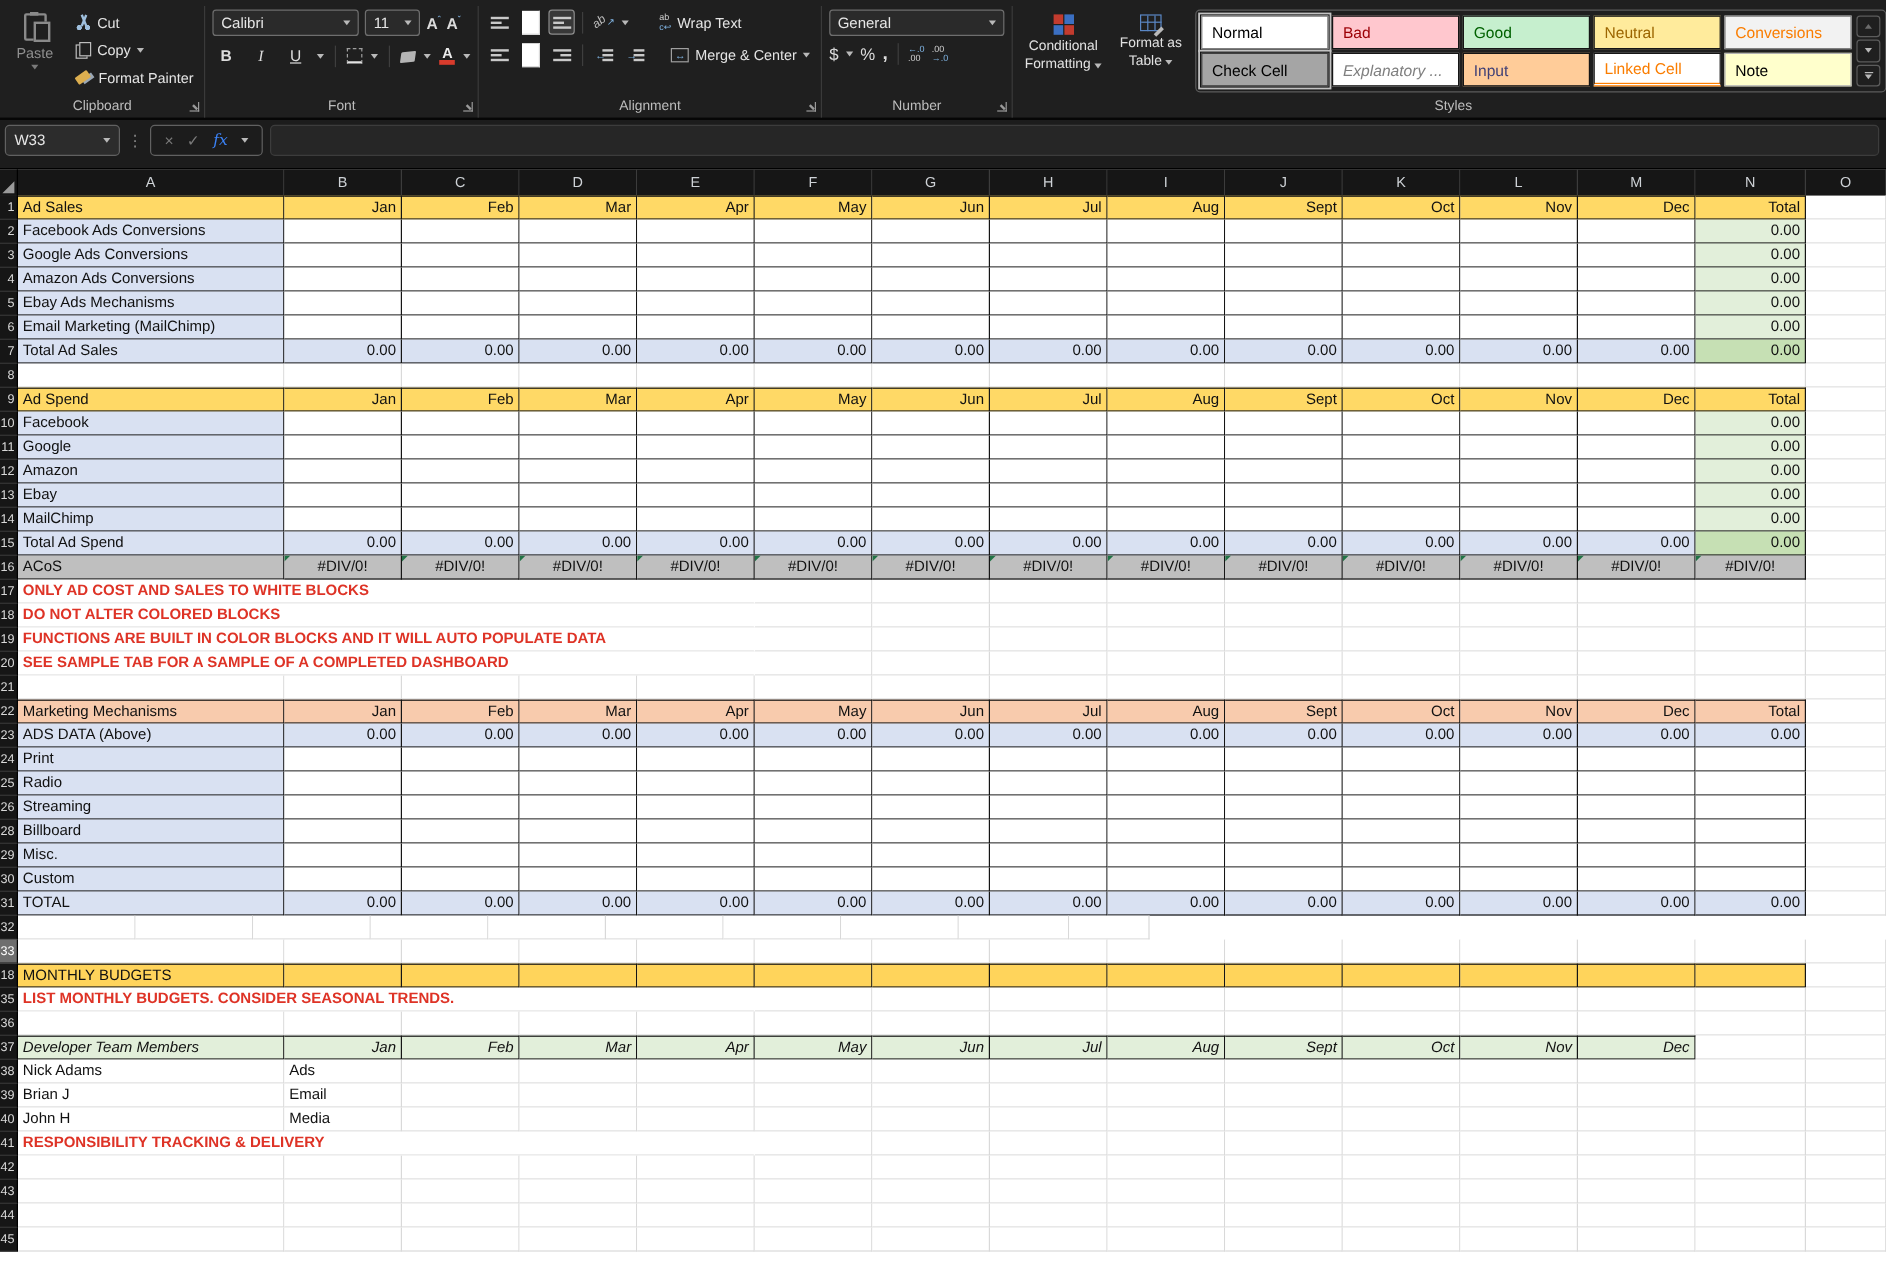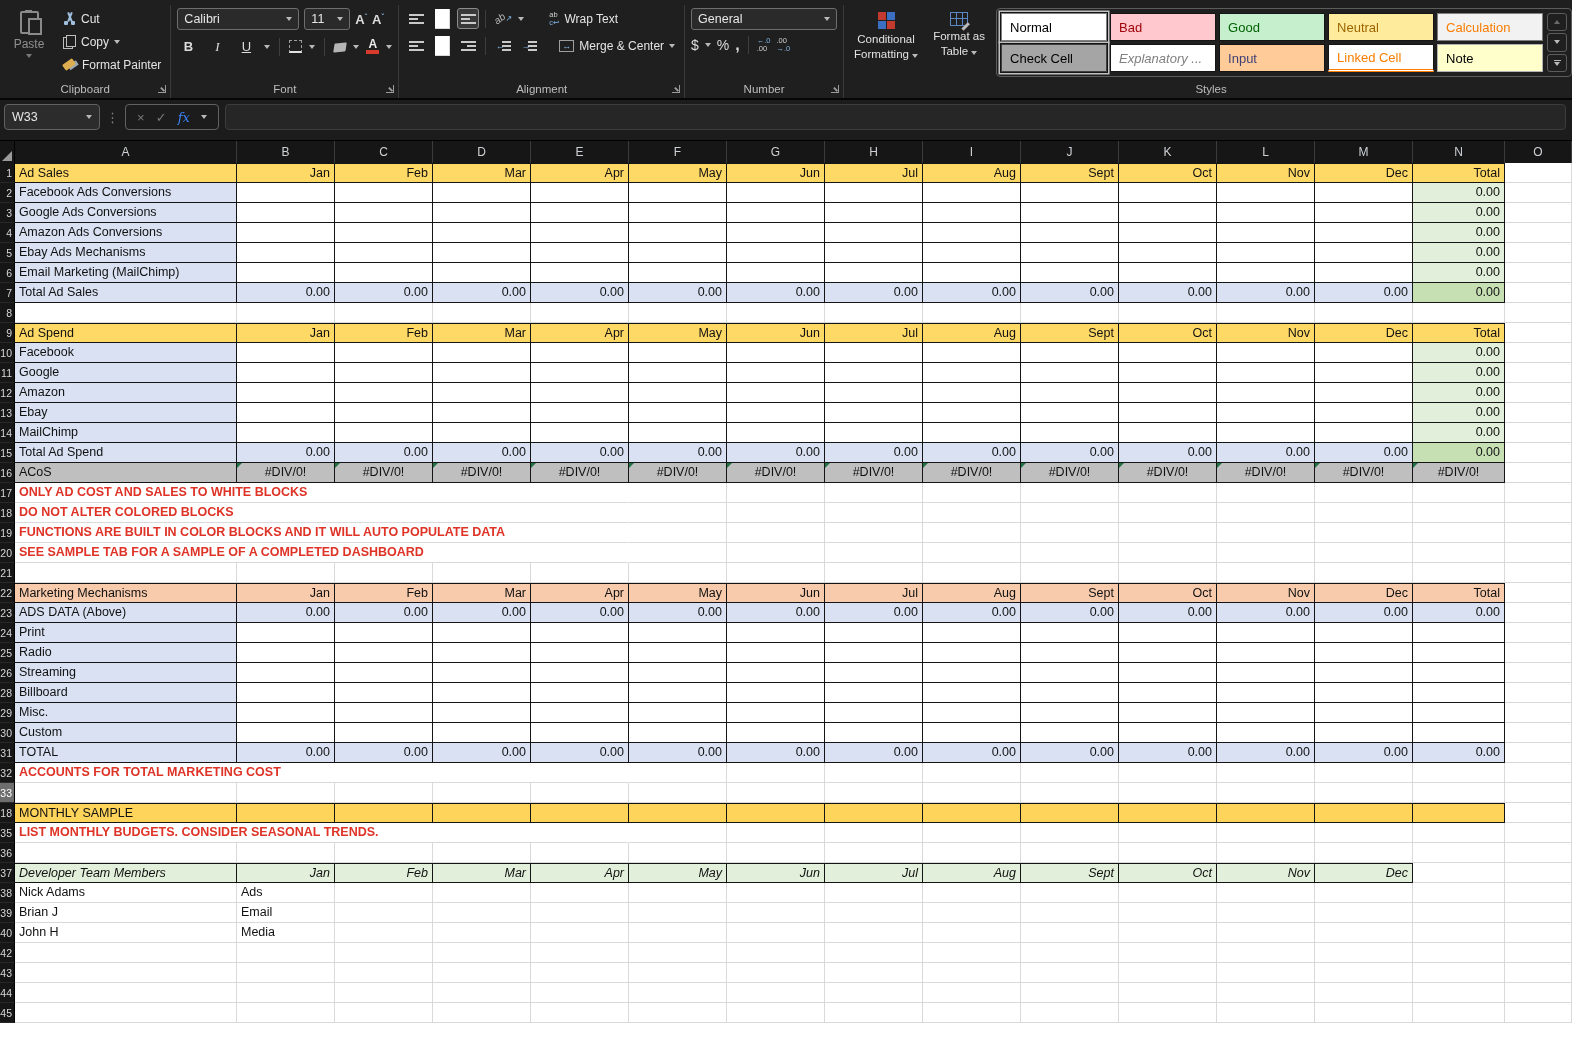--- a/index.html
+++ b/index.html
@@ -286,21 +286,21 @@
         <span class="ft-ic"></span>
         <span>Format as</span>
         <span><span>Table</span> <span class="chv"></span></span>
       </div>
       <div class="galwrap">
         <div class="gal" id="styleGallery">
             <div class="tile" style="background: rgb(255, 255, 255); color: rgb(0, 0, 0); border-color: rgb(127, 127, 127); box-shadow: rgb(21, 21, 21) 0px 0px 0px 1px, rgb(194, 194, 194) 0px 0px 0px 2.5px;">Normal</div>
             <div class="tile" style="background: rgb(255, 199, 206); color: rgb(156, 0, 6);">Bad</div>
             <div class="tile" style="background: rgb(198, 239, 206); color: rgb(0, 97, 0);">Good</div>
             <div class="tile" style="background: rgb(255, 235, 156); color: rgb(156, 101, 0);">Neutral</div>
-            <div class="tile" style="background: rgb(242, 242, 242); color: rgb(250, 125, 0); border-color: rgb(127, 127, 127);">Calculation</div>
+            <div class="tile" style="background: rgb(242, 242, 242); color: rgb(250, 125, 0); border-color: rgb(127, 127, 127);">Conversions</div>
             <div class="tile" style="background: rgb(165, 165, 165); color: rgb(0, 0, 0); border-color: rgb(63, 63, 63); box-shadow: rgb(21, 21, 21) 0px 0px 0px 1px, rgb(194, 194, 194) 0px 0px 0px 2.5px;">Check Cell</div>
             <div class="tile" style="background: rgb(255, 255, 255); color: rgb(127, 127, 127); font-style: italic;">Explanatory ...</div>
             <div class="tile" style="background: rgb(255, 204, 153); color: rgb(63, 63, 118);">Input</div>
             <div class="tile" style="background: rgb(255, 255, 255); color: rgb(250, 125, 0); border-bottom: 3px double rgb(255, 128, 1);">Linked Cell</div>
             <div class="tile" style="background: rgb(255, 255, 204); color: rgb(0, 0, 0); border-color: rgb(178, 178, 178);">Note</div>
           </div>
         <div class="galscroll">
           <div class="gsb">
               <span class="chv up" style="border-bottom-color:#6a6a6a"></span>
             </div>
@@ -871,21 +871,20 @@
           <div class="c bk num f-lav" style="width: 98px;">0.00</div>
           <div class="c bk num f-lav" style="width: 98px;">0.00</div>
           <div class="c bk num f-lav" style="width: 98px;">0.00</div>
           <div class="c bk num f-lav" style="width: 98px;">0.00</div>
           <div class="c bk num f-lav" style="width: 98px;">0.00</div>
           <div class="c bk num f-lav" style="width: 92px;">0.00</div>
           <div class="c" style="width: 67px;"></div>
         </div>
         <div class="row">
           <div class="gut">32</div>
-          <div class="c red" style="width: 614px;">ACCOUNTS FOR TOTAL MARKETING COST</div>
           <div class="c" style="width: 98px;"></div>
           <div class="c" style="width: 98px;"></div>
           <div class="c" style="width: 98px;"></div>
           <div class="c" style="width: 98px;"></div>
           <div class="c" style="width: 98px;"></div>
           <div class="c" style="width: 98px;"></div>
           <div class="c" style="width: 98px;"></div>
           <div class="c" style="width: 98px;"></div>
           <div class="c" style="width: 92px;"></div>
           <div class="c" style="width: 67px;"></div>
@@ -903,21 +902,21 @@
           <div class="c" style="width: 98px;"></div>
           <div class="c" style="width: 98px;"></div>
           <div class="c" style="width: 98px;"></div>
           <div class="c" style="width: 98px;"></div>
           <div class="c" style="width: 98px;"></div>
           <div class="c" style="width: 92px;"></div>
           <div class="c" style="width: 67px;"></div>
         </div>
         <div class="row">
           <div class="gut">18</div>
-          <div class="c bk bt f-bud" style="width: 222px;">MONTHLY SAMPLE</div>
+          <div class="c bk bt f-bud" style="width: 222px;">MONTHLY BUDGETS</div>
           <div class="c bk bt f-bud" style="width: 98px;"></div>
           <div class="c bk bt f-bud" style="width: 98px;"></div>
           <div class="c bk bt f-bud" style="width: 98px;"></div>
           <div class="c bk bt f-bud" style="width: 98px;"></div>
           <div class="c bk bt f-bud" style="width: 98px;"></div>
           <div class="c bk bt f-bud" style="width: 98px;"></div>
           <div class="c bk bt f-bud" style="width: 98px;"></div>
           <div class="c bk bt f-bud" style="width: 98px;"></div>
           <div class="c bk bt f-bud" style="width: 98px;"></div>
           <div class="c bk bt f-bud" style="width: 98px;"></div>
@@ -1024,20 +1023,34 @@
           <div class="c" style="width: 98px;"></div>
           <div class="c" style="width: 98px;"></div>
           <div class="c" style="width: 98px;"></div>
           <div class="c" style="width: 98px;"></div>
           <div class="c" style="width: 98px;"></div>
           <div class="c" style="width: 98px;"></div>
           <div class="c" style="width: 92px;"></div>
           <div class="c" style="width: 67px;"></div>
         </div>
         <div class="row">
+          <div class="gut">41</div>
+          <div class="c red" style="width: 614px;">RESPONSIBILITY TRACKING &amp; DELIVERY</div>
+          <div class="c" style="width: 98px;"></div>
+          <div class="c" style="width: 98px;"></div>
+          <div class="c" style="width: 98px;"></div>
+          <div class="c" style="width: 98px;"></div>
+          <div class="c" style="width: 98px;"></div>
+          <div class="c" style="width: 98px;"></div>
+          <div class="c" style="width: 98px;"></div>
+          <div class="c" style="width: 98px;"></div>
+          <div class="c" style="width: 92px;"></div>
+          <div class="c" style="width: 67px;"></div>
+        </div>
+        <div class="row">
           <div class="gut">42</div>
           <div class="c" style="width: 222px;"></div>
           <div class="c" style="width: 98px;"></div>
           <div class="c" style="width: 98px;"></div>
           <div class="c" style="width: 98px;"></div>
           <div class="c" style="width: 98px;"></div>
           <div class="c" style="width: 98px;"></div>
           <div class="c" style="width: 98px;"></div>
           <div class="c" style="width: 98px;"></div>
           <div class="c" style="width: 98px;"></div>

